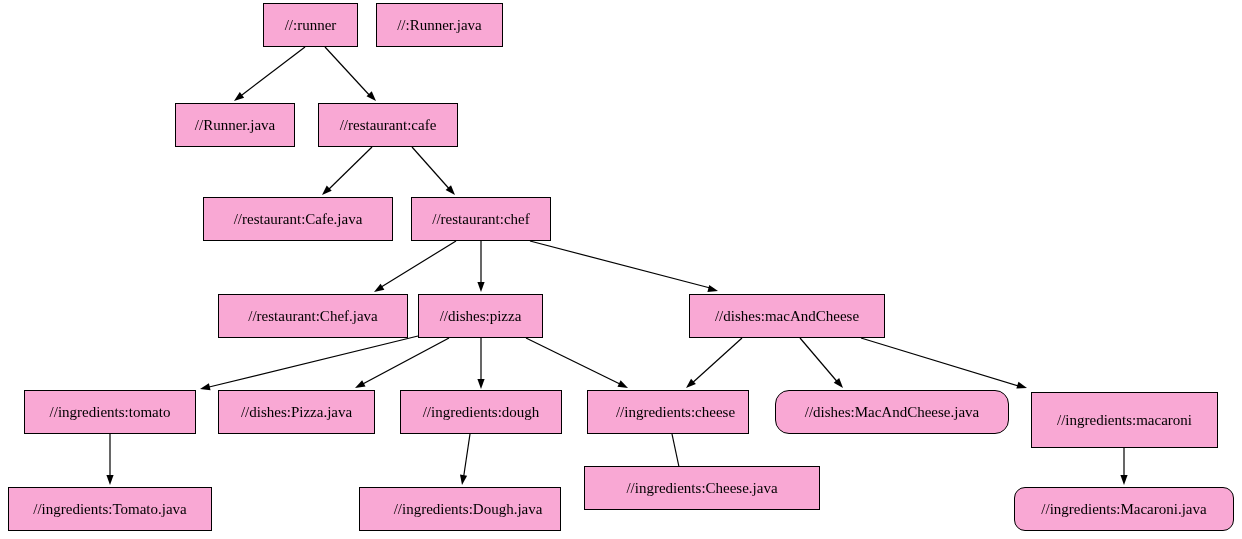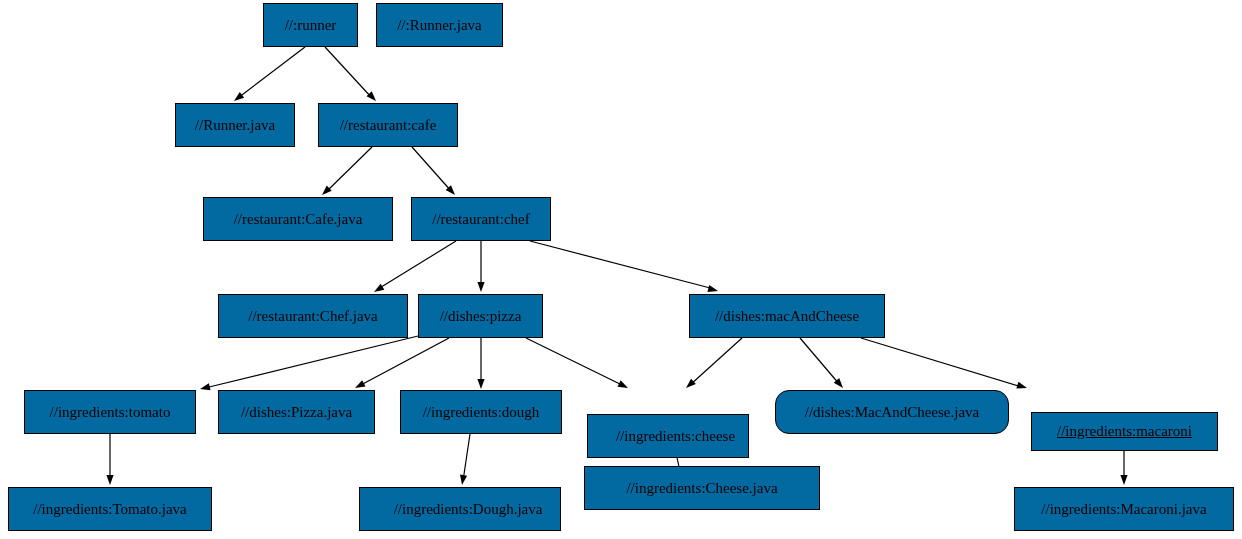--- a/index.html
+++ b/index.html
@@ -12,21 +12,21 @@
     width: 1242px;
     height: 539px;
     background: #ffffff;
     font-family: "Liberation Serif", serif;
     overflow: hidden;
   }
   .node {
     position: absolute;
     box-sizing: border-box;
     border: 1px solid #000000;
-    background: #0369a1;
+    background: #f9a8d4;
     color: #000000;
     font-size: 15px;
     line-height: 1;
     display: flex;
     align-items: center;
     justify-content: center;
     white-space: nowrap;
   }
   #edges {
     position: absolute;
@@ -145,35 +145,35 @@
       </div>
       <div class="node" style="left: 24px; top: 390px; width: 172px; height: 44px; text-align: center;">
         <span>//ingredients:tomato</span>
       </div>
       <div class="node" style="left: 218px; top: 390px; width: 157px; height: 44px;">
         <span>//dishes:Pizza.java</span>
       </div>
       <div class="node" style="left: 400px; top: 390px; width: 162px; height: 44px;">
         <span>//ingredients:dough</span>
       </div>
-      <div class="node" style="left: 587px; top: 414px; width: 162px; height: 44px; padding-left: 15px;">
+      <div class="node" style="left: 587px; top: 390px; width: 162px; height: 44px; padding-left: 15px;">
         <span>//ingredients:cheese</span>
       </div>
       <div class="node" style="left: 775px; top: 390px; width: 234px; height: 44px; border-radius: 14px;">
         <span>//dishes:MacAndCheese.java</span>
       </div>
-      <div class="node" style="left: 1031px; top: 412px; width: 187px; height: 39px; text-decoration: underline;">
+      <div class="node" style="left: 1031px; top: 392px; width: 187px; height: 56px;">
         <span>//ingredients:macaroni</span>
       </div>
       <div class="node" style="left: 8px; top: 487px; width: 204px; height: 44px;">
         <span>//ingredients:Tomato.java</span>
       </div>
       <div class="node" style="left: 359px; top: 487px; width: 202px; height: 44px; padding-left: 16px;">
         <span>//ingredients:Dough.java</span>
       </div>
       <div class="node" style="left: 584px; top: 466px; width: 236px; height: 44px;">
         <span>//ingredients:Cheese.java</span>
       </div>
-      <div class="node" style="left: 1014px; top: 487px; width: 220px; height: 44px;">
+      <div class="node" style="left: 1014px; top: 487px; width: 220px; height: 44px; border-radius: 11px;">
         <span>//ingredients:Macaroni.java</span>
       </div>
     </div>
 </div>
 
 </body></html>

